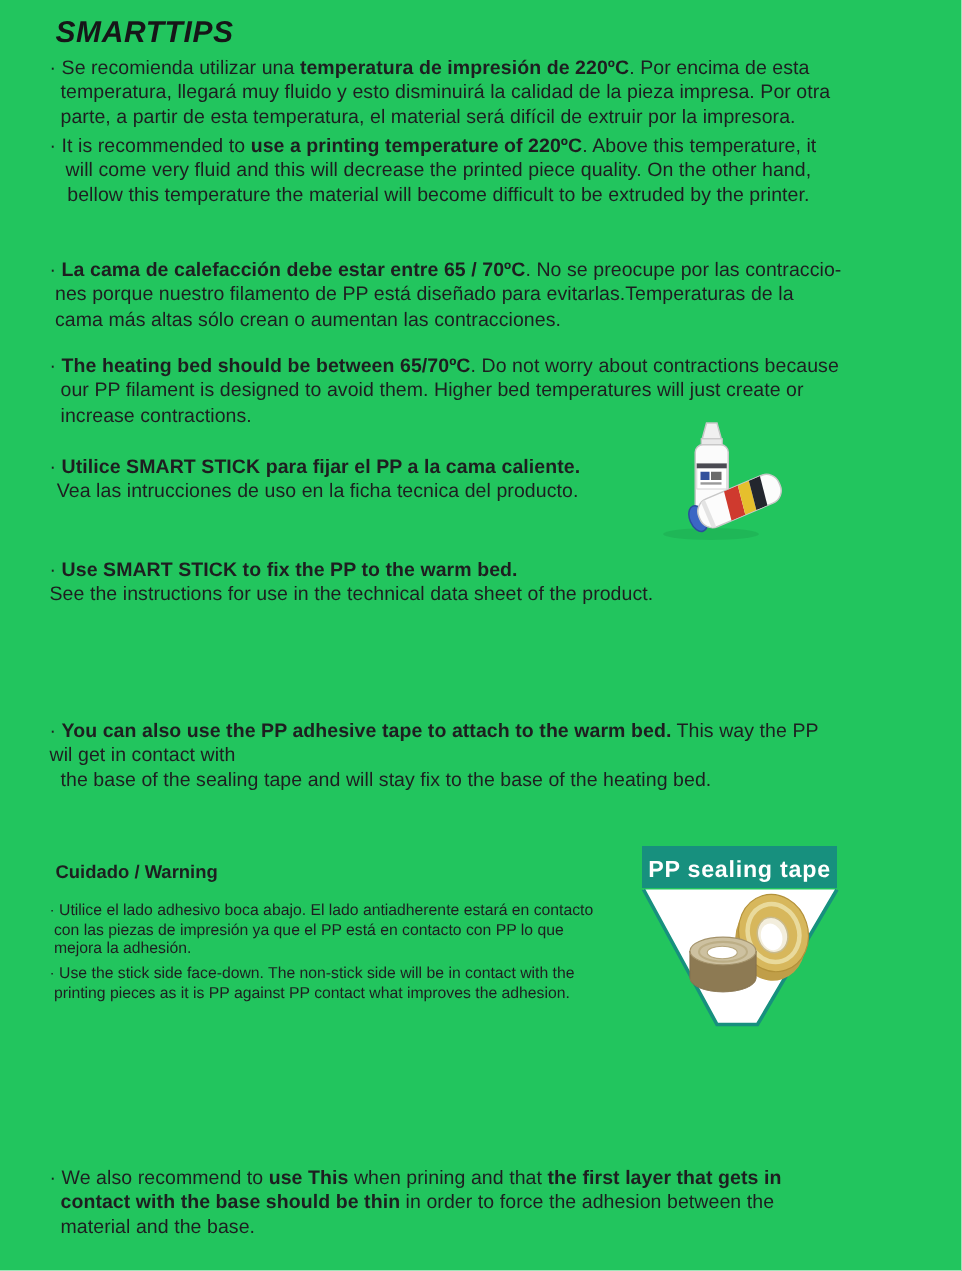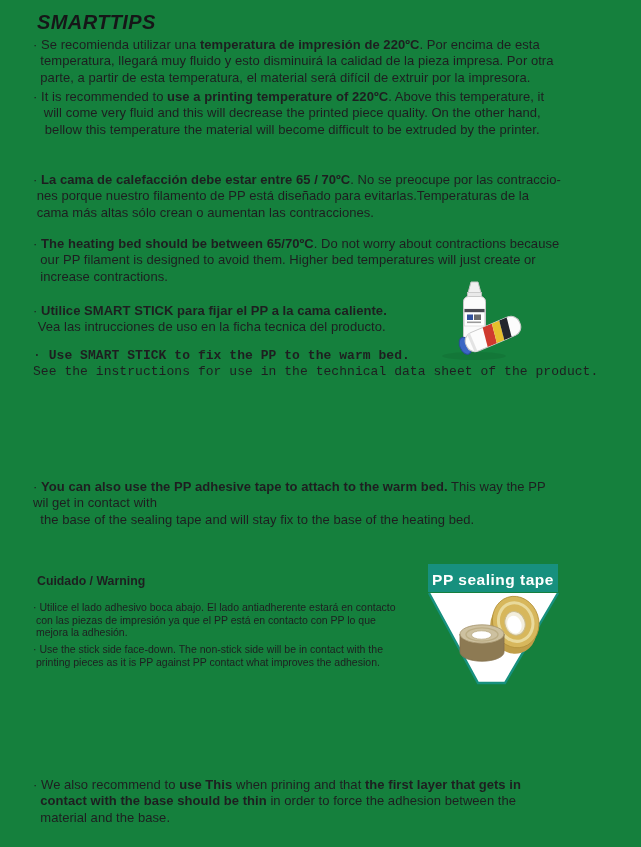--- a/index.html
+++ b/index.html
@@ -3,21 +3,21 @@
 <meta charset="utf-8">
 <style>
   :root{
     --teal:#17907E;
     --text:#1e1e20;
   }
   html,body{margin:0;padding:0;background:#ffffff;}
   .page{
     position:relative;
     width:641px;height:847px;
-    background:#15803d;
+    background:#22c55e;
     font-family:"Liberation Sans",sans-serif;
     color:var(--text);
     overflow:hidden;
   }
   .abs{position:absolute;}
   .body-par{
     white-space:pre;
     font-size:13px;
     line-height:16.3px;
     letter-spacing:0.05px;
@@ -67,21 +67,21 @@
   will come very fluid and this will decrease the printed piece quality. On the other hand,
   bellow this temperature the material will become difficult to be extruded by the printer.</span></p>
   <p class="abs body-par" style="left:33px;top:172px;"><span>· </span><span class="b">La cama de calefacción debe estar entre 65 / 70ºC</span><span>. No se preocupe por las contraccio-
  nes porque nuestro filamento de PP está diseñado para evitarlas.Temperaturas de la
  cama más altas sólo crean o aumentan las contracciones.</span></p>
   <p class="abs body-par" style="left:33px;top:236px;"><span>· </span><span class="b">The heating bed should be between 65/70ºC</span><span>. Do not worry about contractions because
   our PP filament is designed to avoid them. Higher bed temperatures will just create or
   increase contractions.</span></p>
   <p class="abs body-par" style="left:33px;top:303px;text-align:center;"><span>· </span><span class="b">Utilice SMART STICK para fijar el PP a la cama caliente.</span><span>
  Vea las intrucciones de uso en la ficha tecnica del producto.</span></p>
-  <p class="abs body-par" style="left:33px;top:348px;font-family:Liberation Mono, monospace;"><span>· </span><span class="b">Use SMART STICK to fix the PP to the warm bed.</span><span>
+  <p class="abs body-par" style="left:33px;top:372px;"><span>· </span><span class="b">Use SMART STICK to fix the PP to the warm bed.</span><span>
 See the instructions for use in the technical data sheet of the product.</span></p>
   <p class="abs body-par" style="left:33px;top:479px;"><span>· </span><span class="b">You can also use the PP adhesive tape to attach to the warm bed.</span><span> This way the PP
 wil get in contact with
   the base of the sealing tape and will stay fix to the base of the heating bed.</span></p>
 
   <h2 class="abs warn-head" style="left:37px;top:574px;">Cuidado / Warning</h2>
   <p class="abs small-par" style="left:33px;top:601px;"><span>· Utilice el lado adhesivo boca abajo. El lado antiadherente estará en contacto
  con las piezas de impresión ya que el PP está en contacto con PP lo que
  mejora la adhesión.</span></p>
   <p class="abs small-par" style="left:33px;top:643px;"><span>· Use the stick side face-down. The non-stick side will be in contact with the

